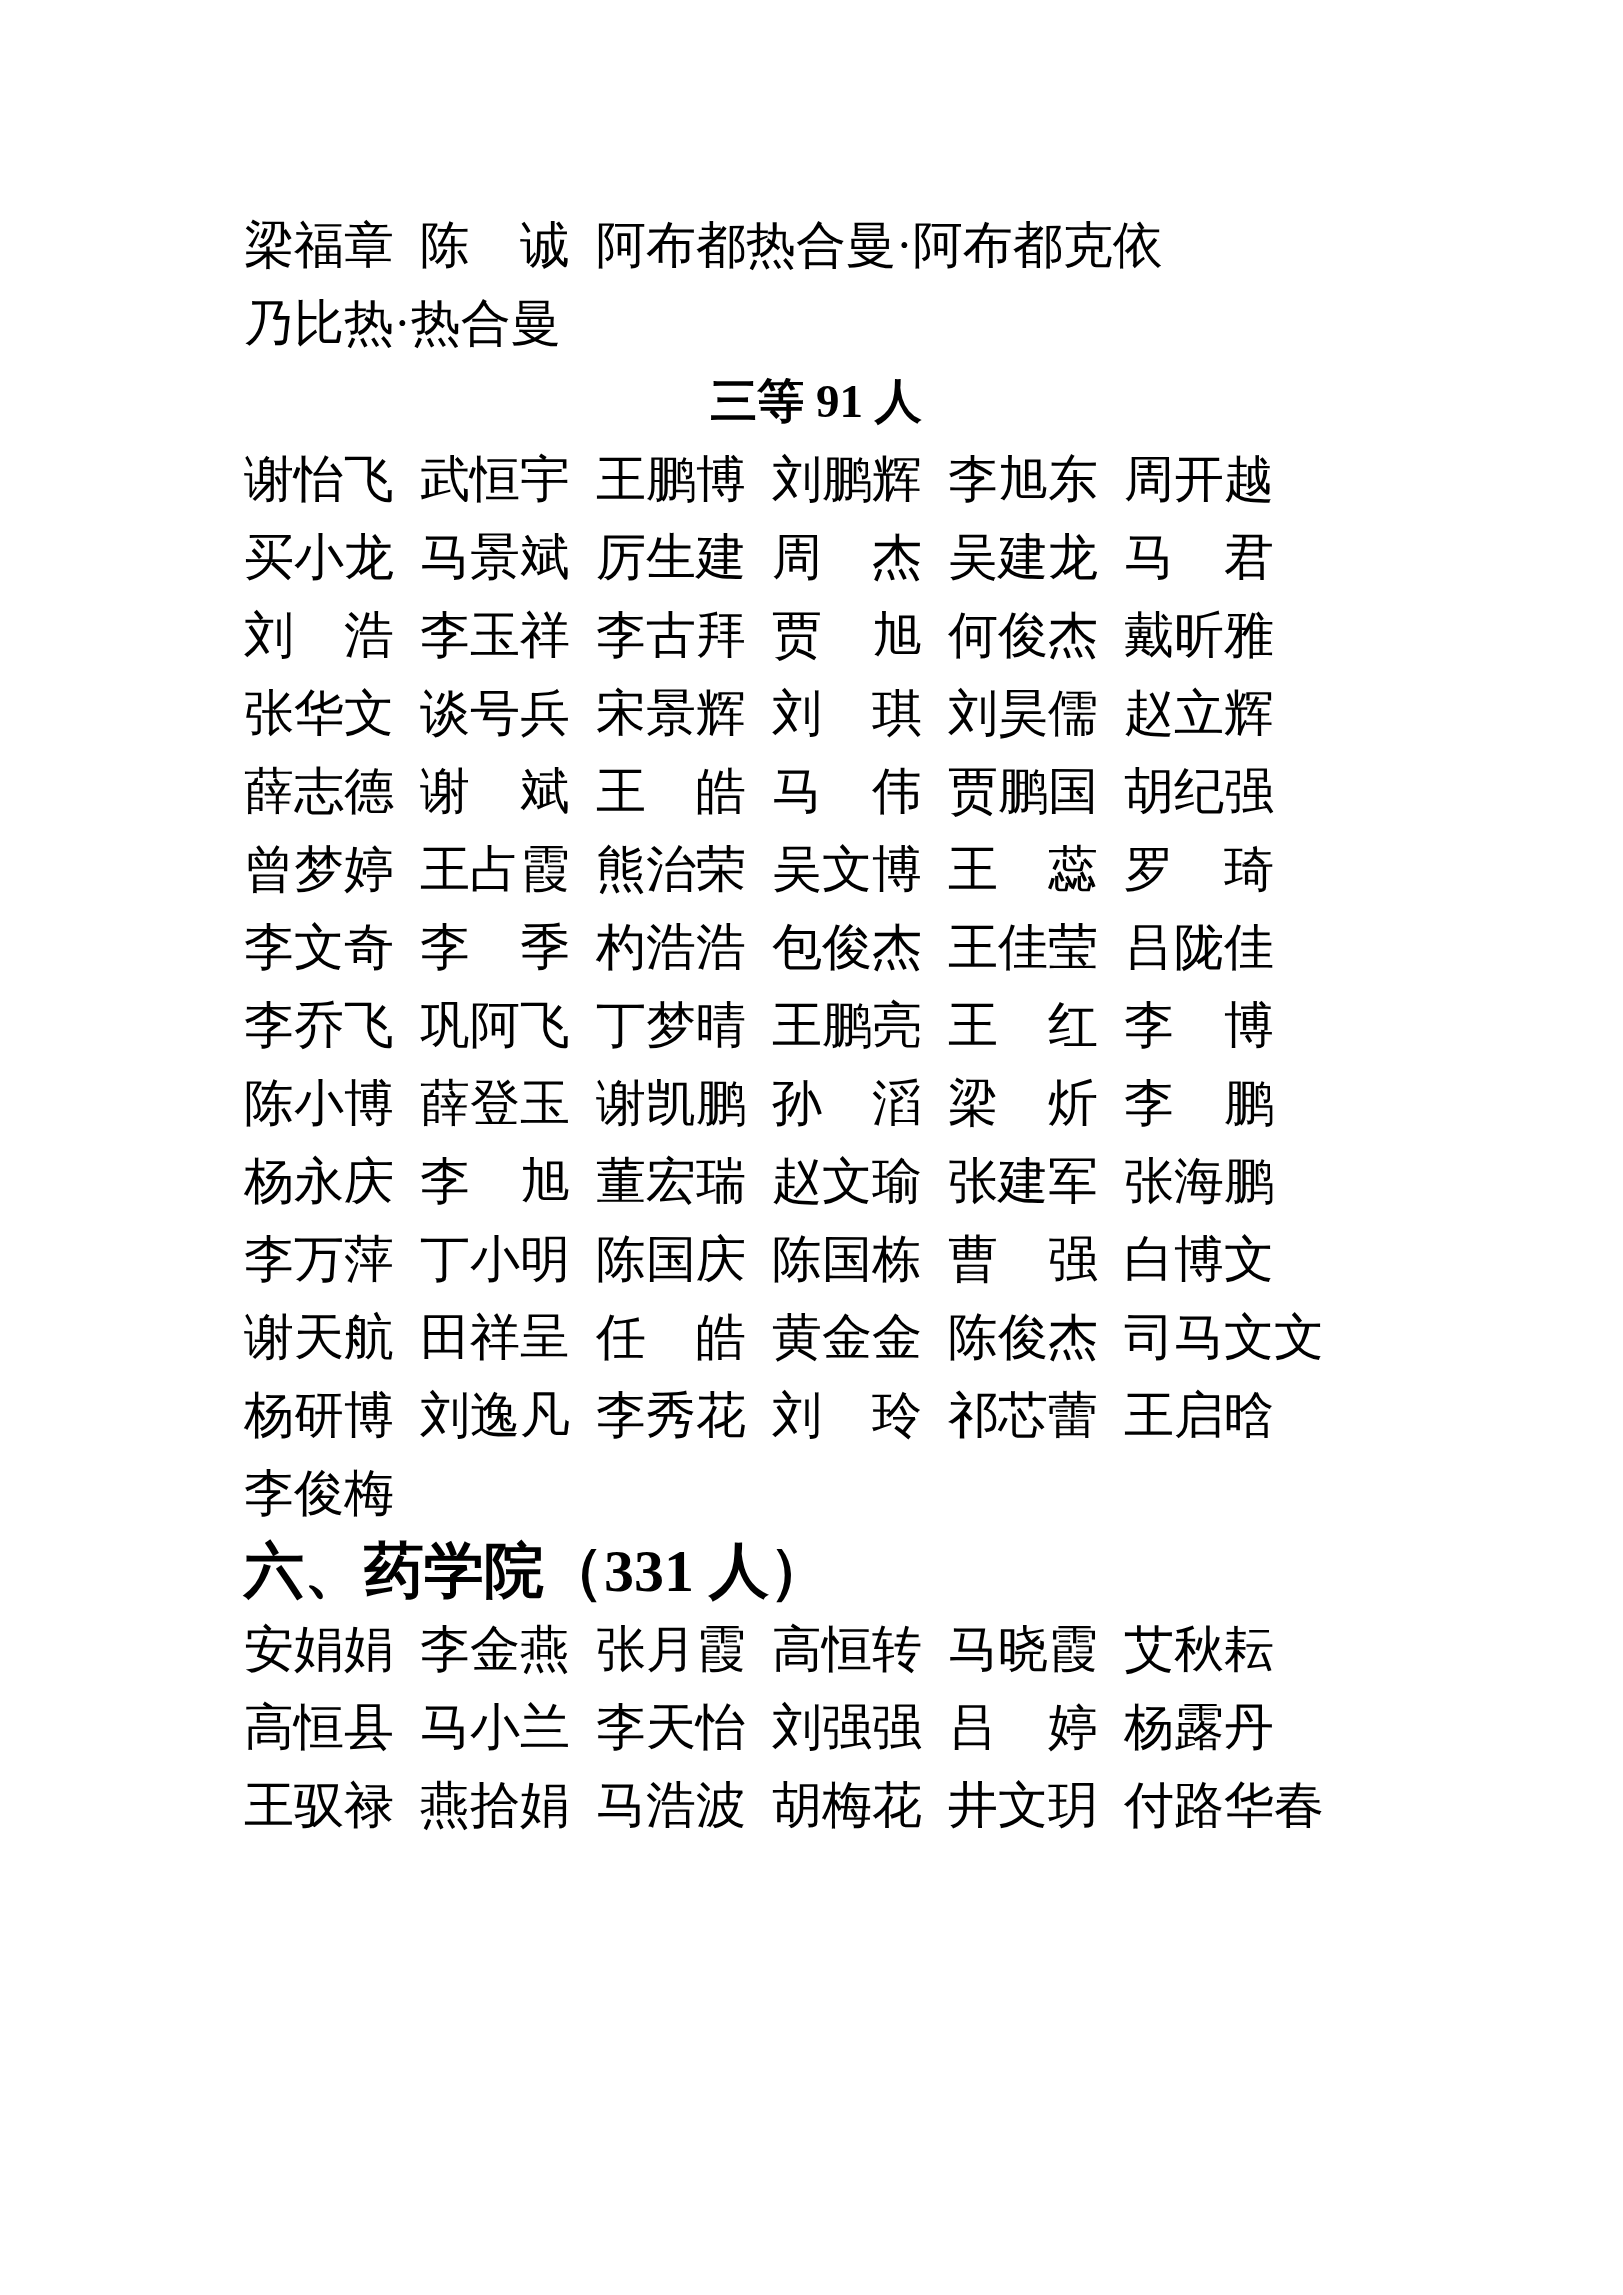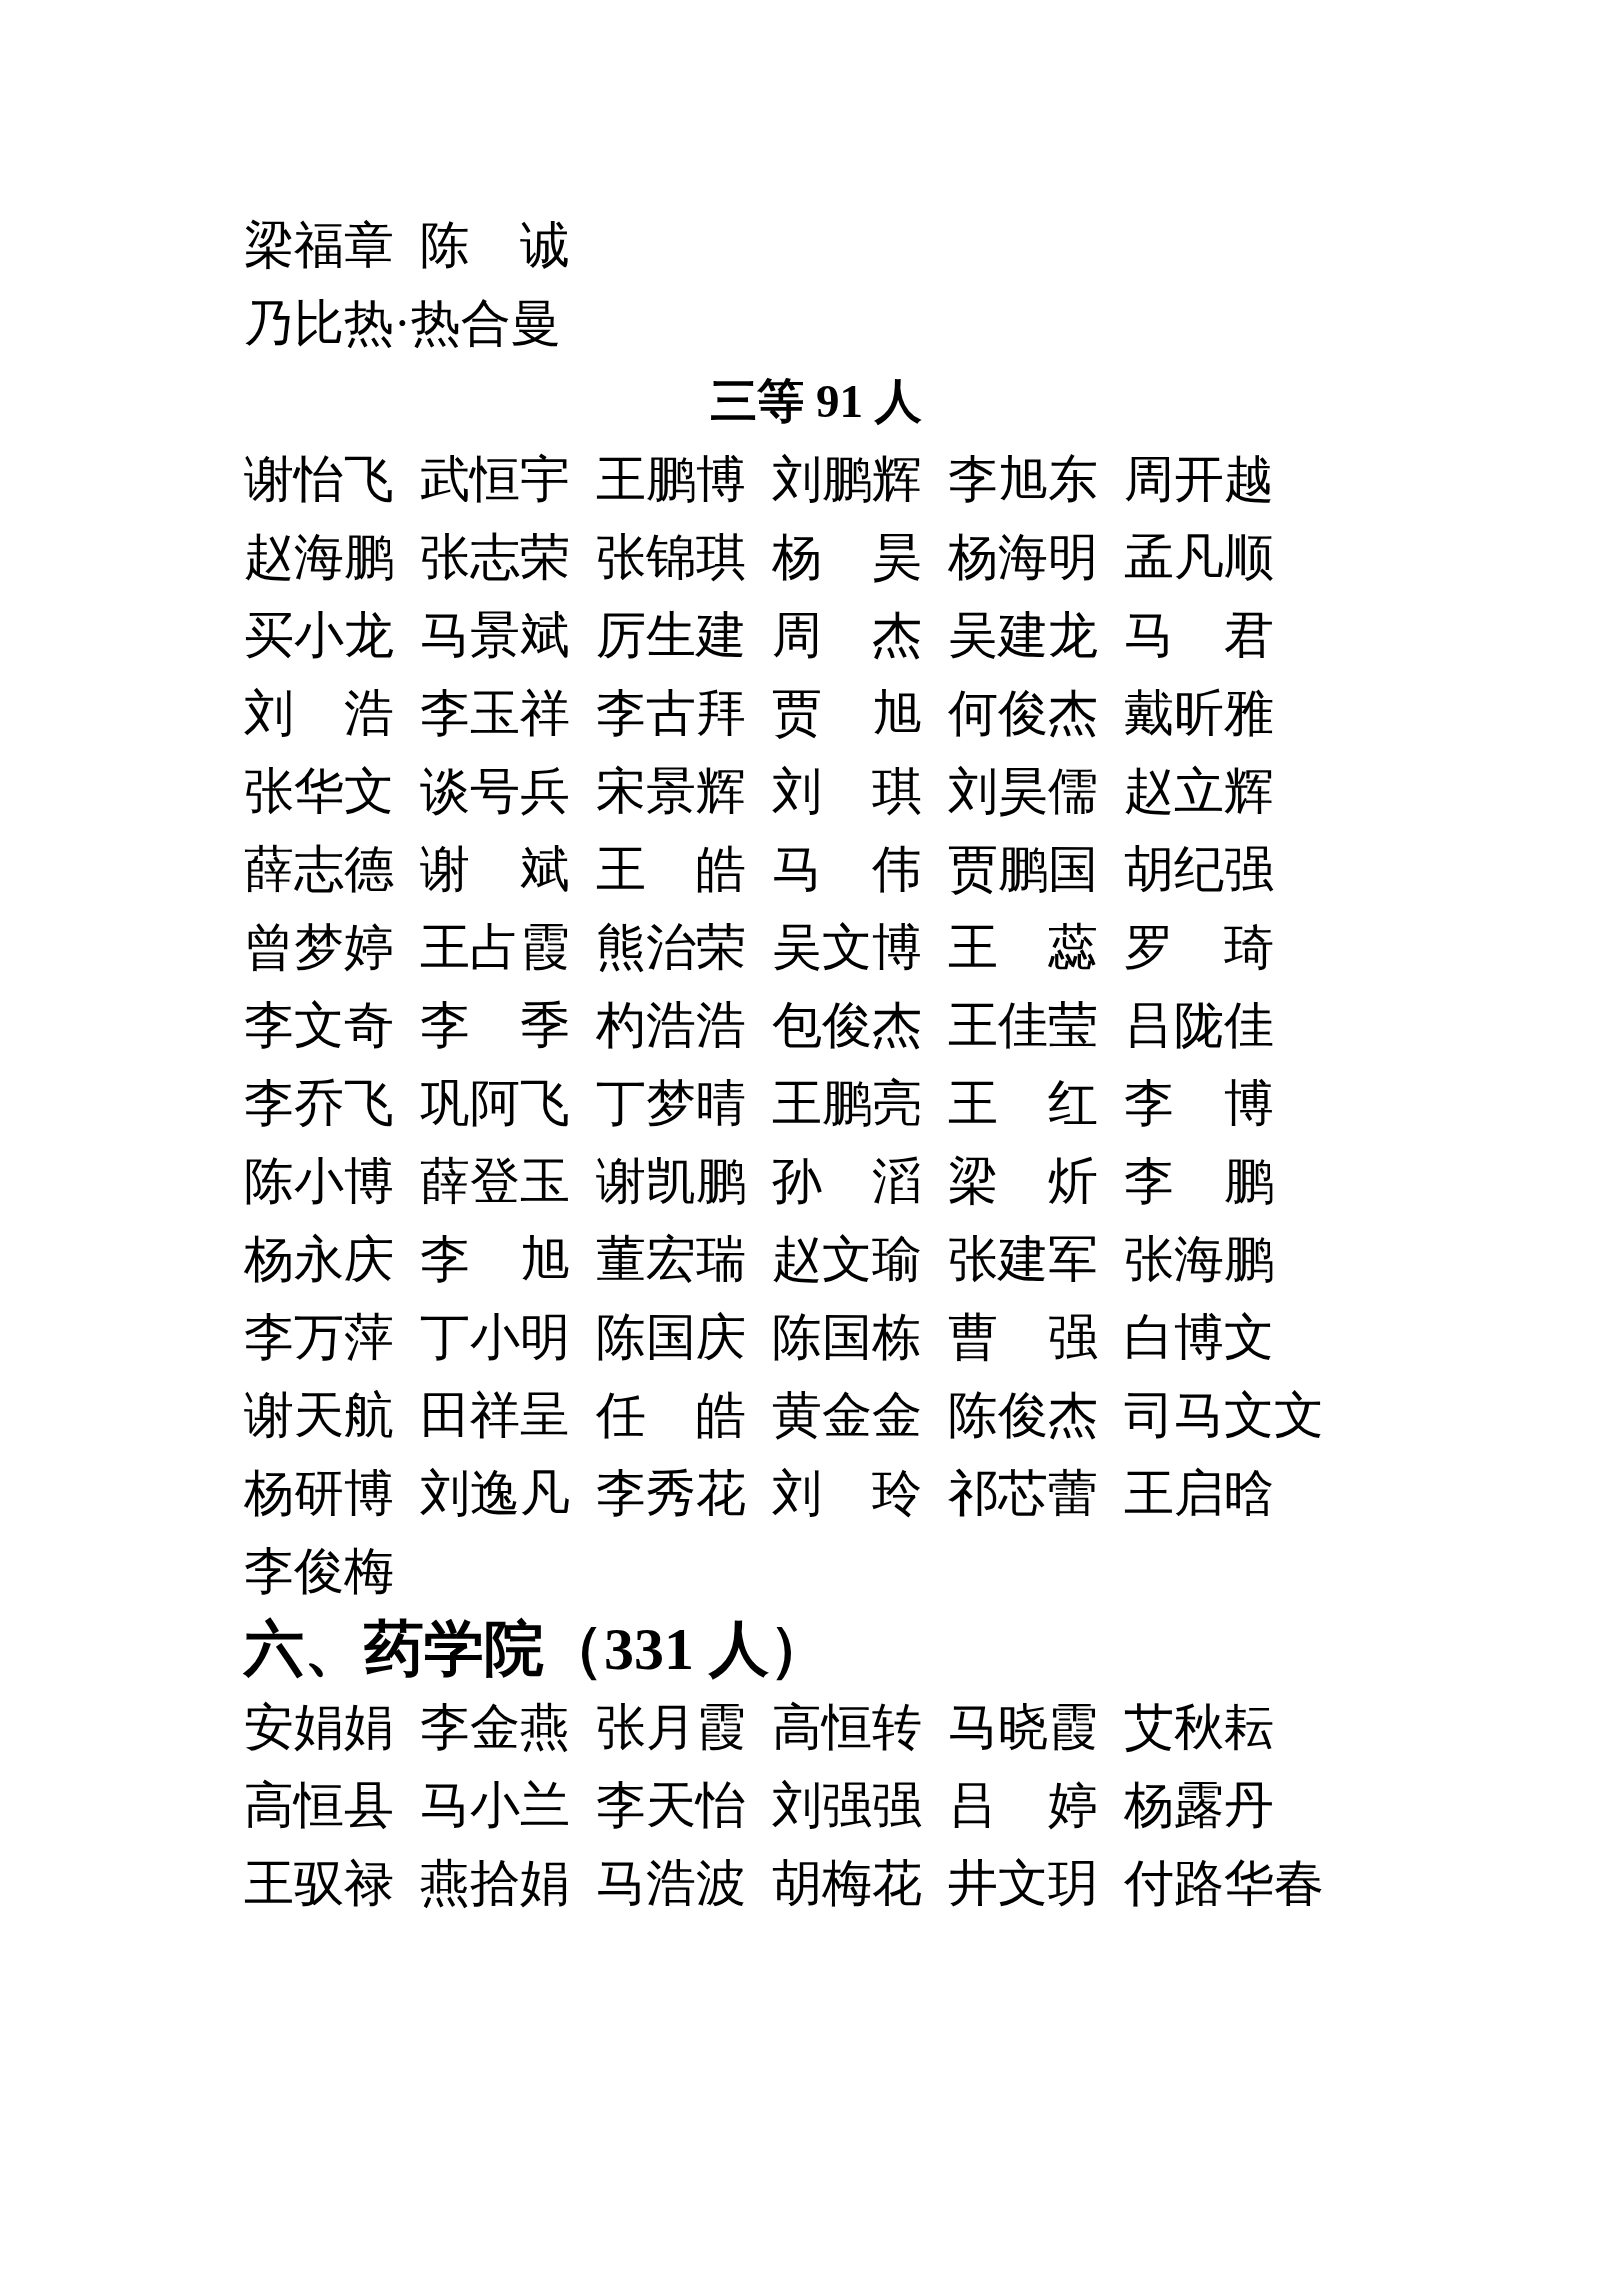--- a/index.html
+++ b/index.html
@@ -45,46 +45,39 @@
 </style>
 </head>
 <body>
 
 <div class="page">
   <div class="content">
 
     <div class="row">
       <span class="cell">梁福章</span>
       <span class="cell">陈　诚</span>
+      <span class="cell wide">阿布都热合曼·阿布都克依</span>
     </div>
     <div class="row">
       <span class="cell wide">乃比热·热合曼</span>
     </div>
 
     <div class="row center-heading">
       <span>三等 91 人</span>
     </div>
 
     <div class="row">
       <span class="cell">谢怡飞</span>
       <span class="cell">武恒宇</span>
       <span class="cell">王鹏博</span>
       <span class="cell">刘鹏辉</span>
       <span class="cell">李旭东</span>
       <span class="cell">周开越</span>
     </div>
     <div class="row">
-      <span class="cell">赵海鹏</span>
-      <span class="cell">张志荣</span>
-      <span class="cell">张锦琪</span>
-      <span class="cell">杨　昊</span>
-      <span class="cell">杨海明</span>
-      <span class="cell">孟凡顺</span>
-    </div>
-    <div class="row">
       <span class="cell">买小龙</span>
       <span class="cell">马景斌</span>
       <span class="cell">厉生建</span>
       <span class="cell">周　杰</span>
       <span class="cell">吴建龙</span>
       <span class="cell">马　君</span>
     </div>
     <div class="row">
       <span class="cell">刘　浩</span>
       <span class="cell">李玉祥</span>

